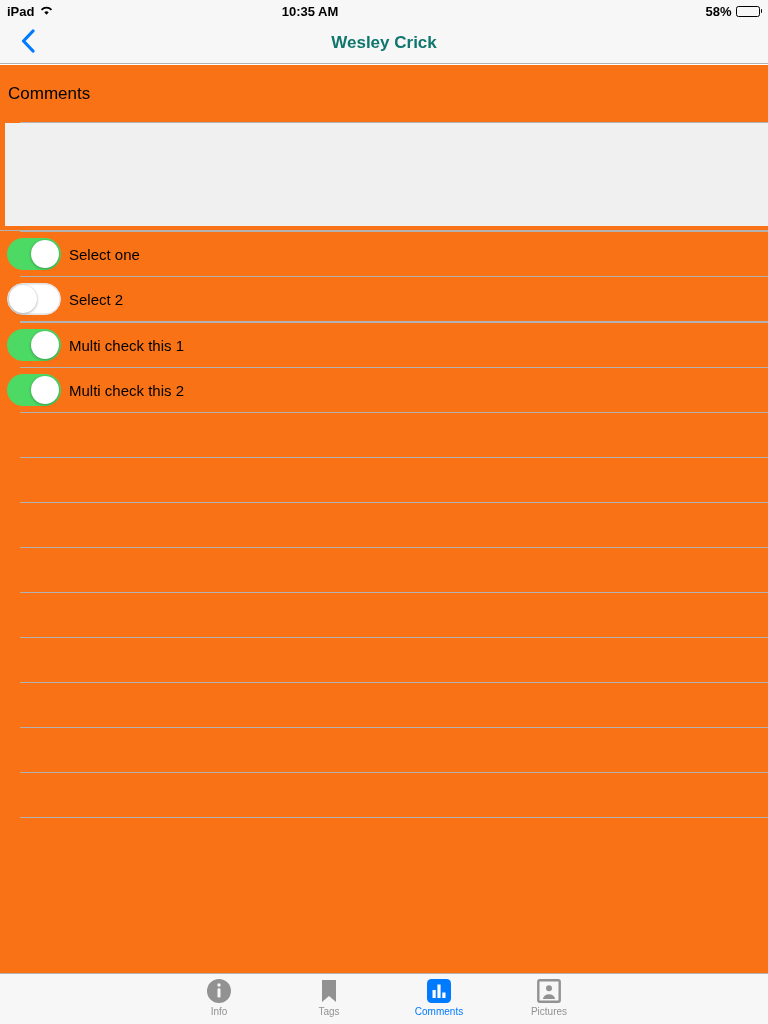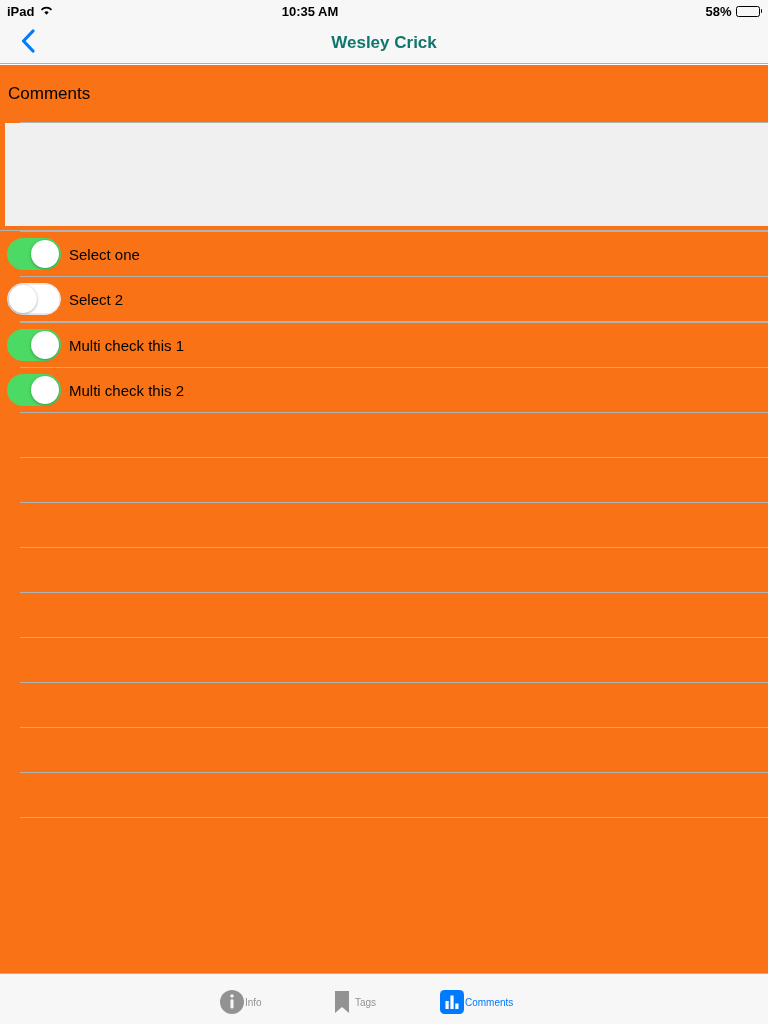--- a/index.html
+++ b/index.html
@@ -94,21 +94,21 @@
   .empty-row { height: 44px; }
 
   
   .tabbar {
     position: absolute; bottom: 0; left: 0; width: 768px; height: 51px;
     background: #f7f7f7; border-top: 1px solid #b2b2b2;
     display: flex; align-items: flex-start; justify-content: center;
   }
   .tab {
     width: 110px; height: 51px;
-    display: flex; flex-direction: row; align-items: center; justify-content: flex-start;
+    display: flex; flex-direction: column; align-items: center; justify-content: flex-start;
     padding-top: 4px; cursor: pointer;
   }
   .tab-icon { height: 26px; display: flex; align-items: center; justify-content: center; }
   .tab-label { font-size: 10px; margin-top: 2px; color: #929292; }
   .tab.selected .tab-label { color: #007aff; }
 </style>
 </head>
 <body>
 
 <div id="screen">
@@ -240,15 +240,25 @@
         <svg width="26" height="26" viewBox="0 0 26 26">
           <rect x="1" y="1" width="24" height="24" rx="4.5" fill="#007aff"></rect>
           <rect x="6.5" y="12" width="3.2" height="8" fill="#fff"></rect>
           <rect x="11.4" y="6.5" width="3.2" height="13.5" fill="#fff"></rect>
           <rect x="16.3" y="14.5" width="3.2" height="5.5" fill="#fff"></rect>
         </svg>
       </span>
       <span class="tab-label">Comments</span>
     </div>
 
+    <div class="tab">
+      <span class="tab-icon">
+        <svg width="26" height="26" viewBox="0 0 26 26">
+          <rect x="2.3" y="2.3" width="21.4" height="21.4" rx="1.5" fill="none" stroke="#929292" stroke-width="2.4"></rect>
+          <circle cx="13" cy="10.3" r="3" fill="#929292"></circle>
+          <path d="M6.8 21 A6.4 6.4 0 0 1 19.2 21 Z" fill="#929292"></path>
+        </svg>
+      </span>
+      <span class="tab-label">Pictures</span>
+    </div>
 
   </div>
 </div>
 
 </body></html>

